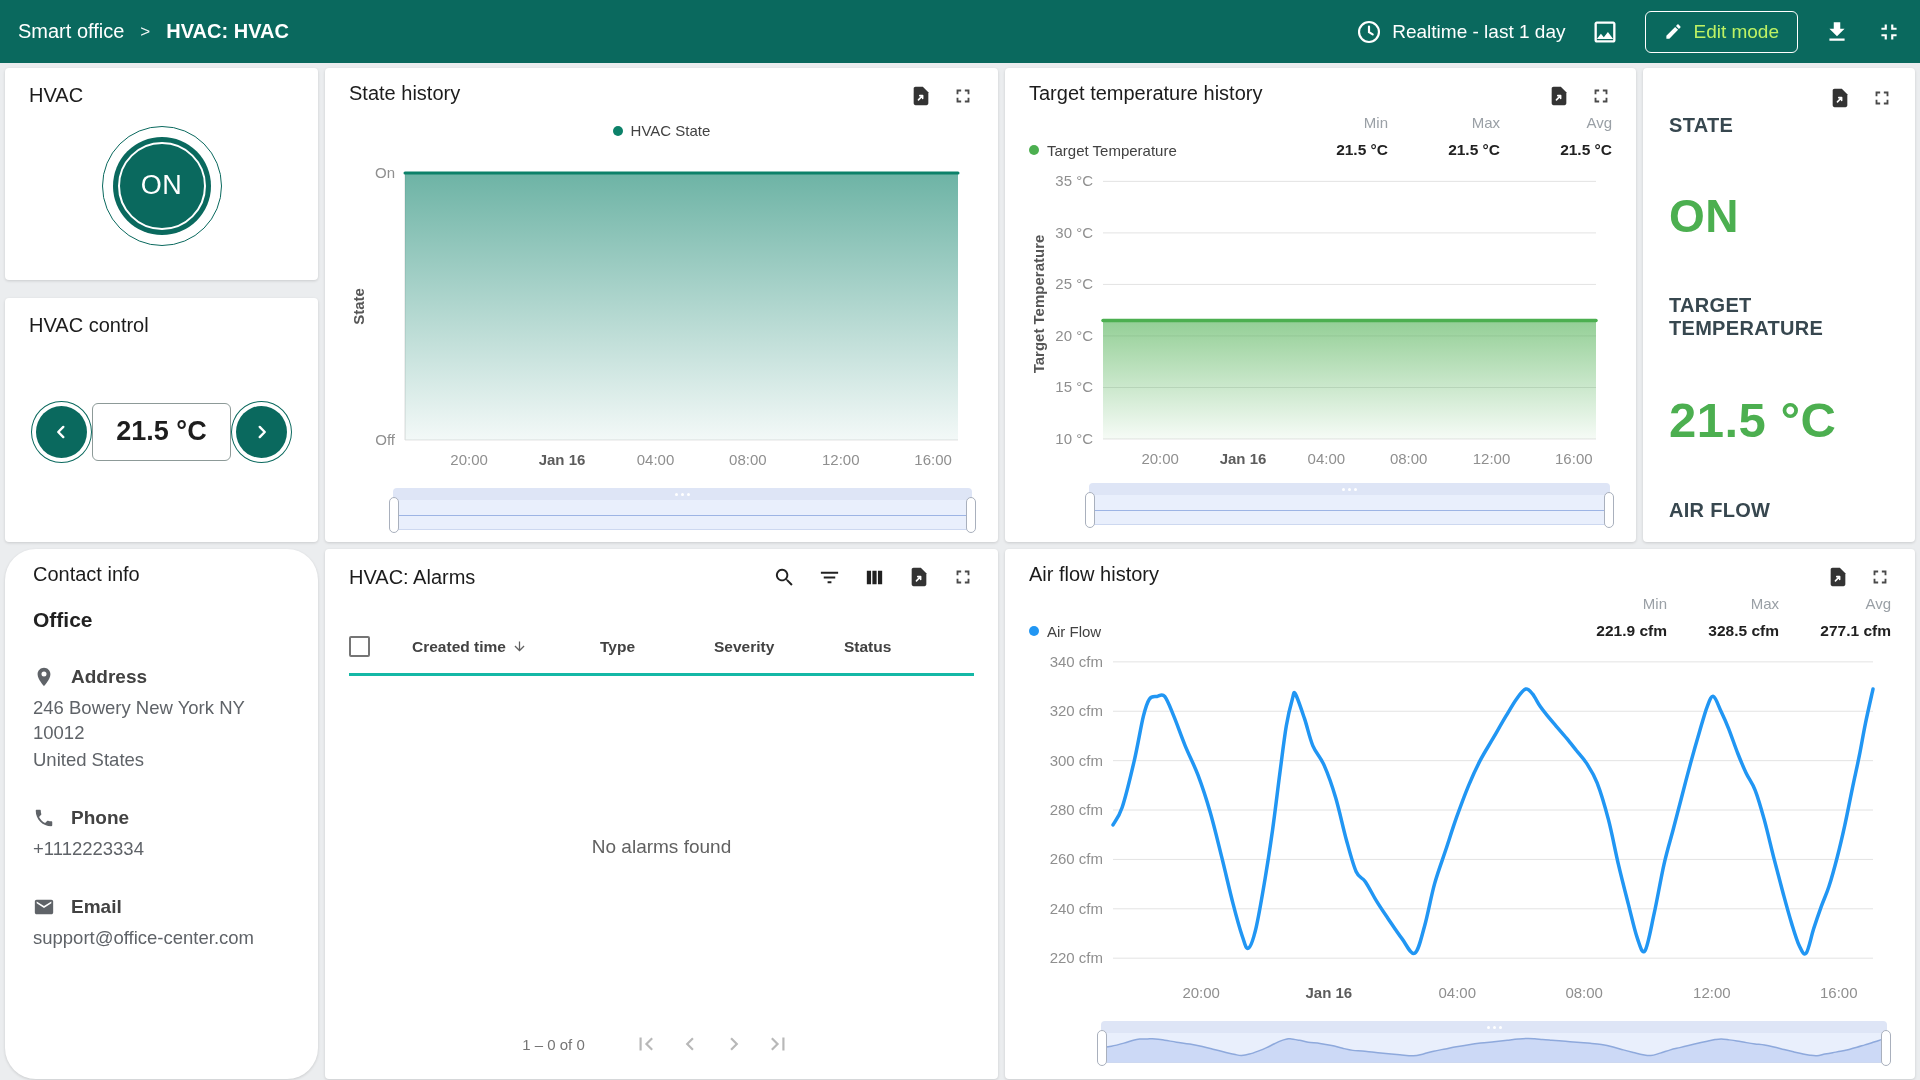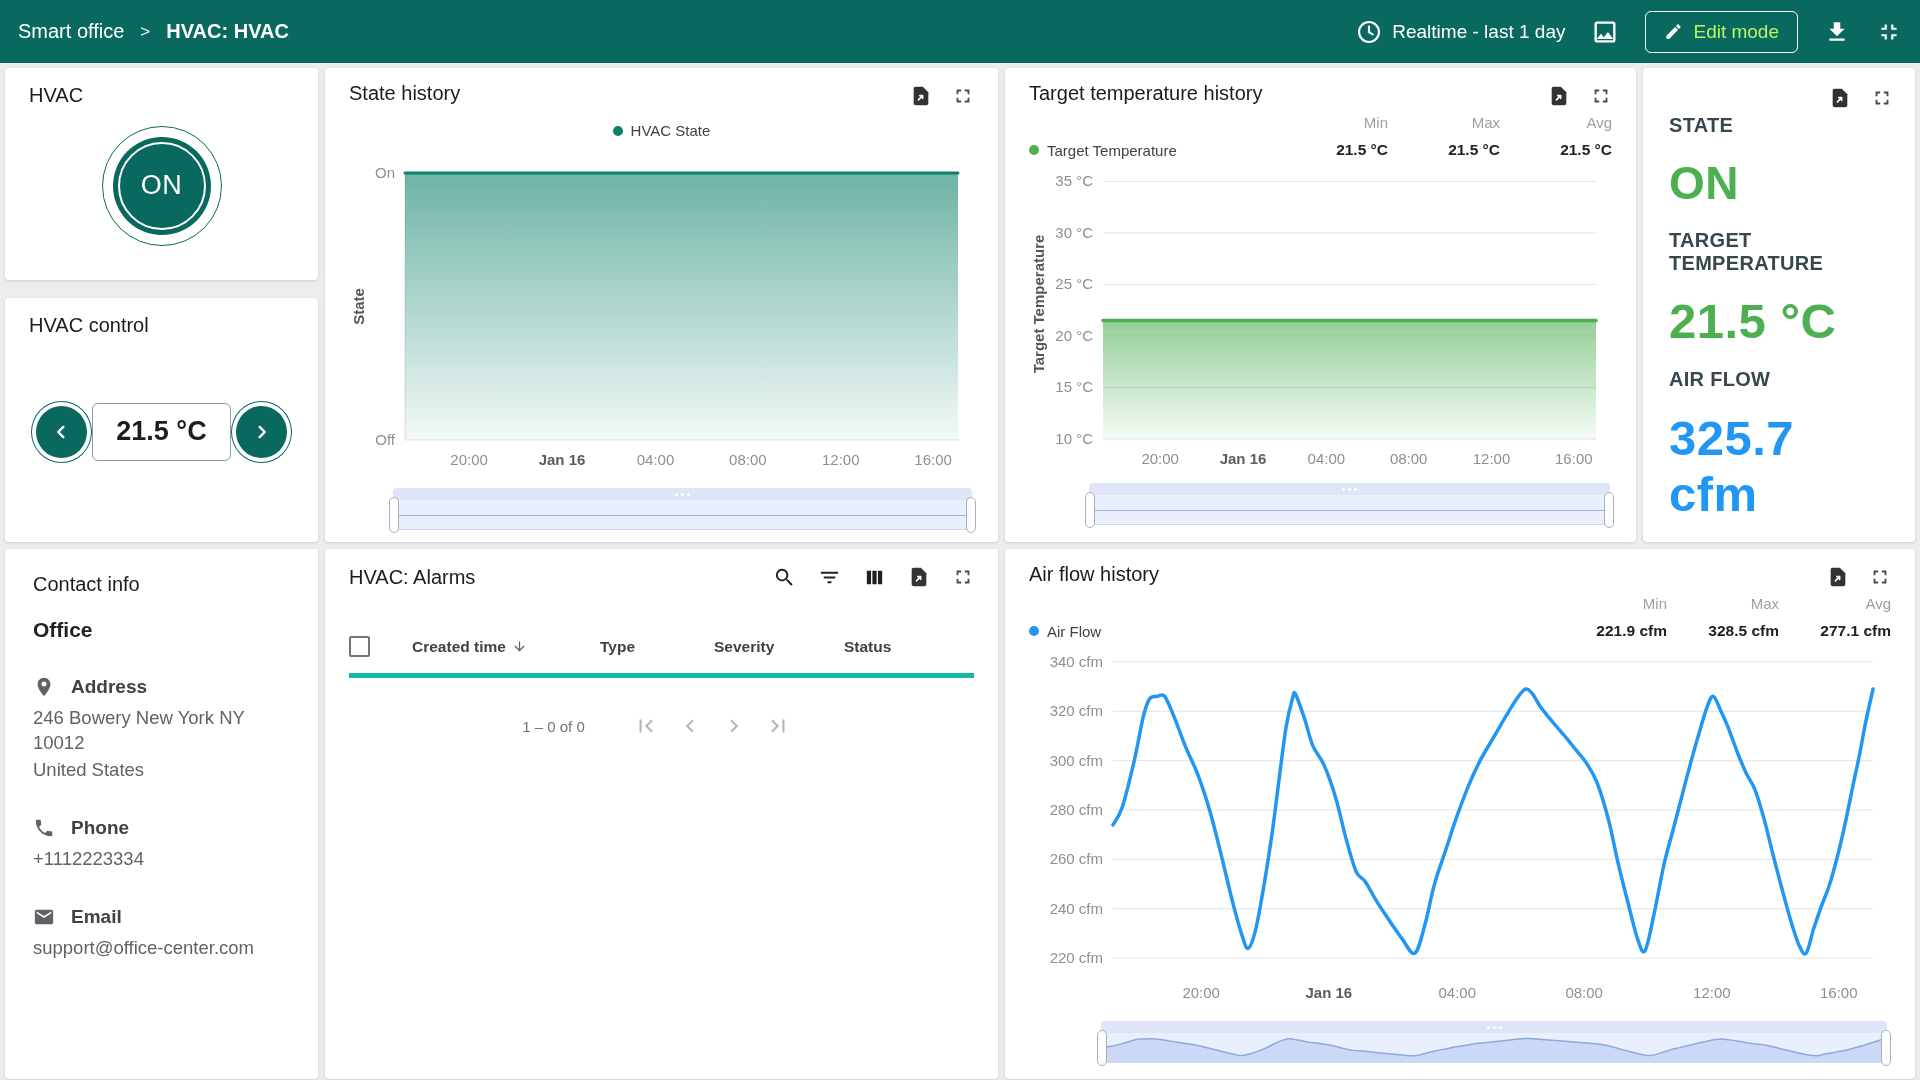--- a/index.html
+++ b/index.html
@@ -39,21 +39,21 @@
   .power-btn { position:relative; width:98px; height:98px; border-radius:50%; background:#0a695e; display:flex; align-items:center; justify-content:center; color:#fff; font-size:27px; letter-spacing:.5px; }
   .power-btn::after { content:''; position:absolute; inset:5px; border:2px solid #fff; border-radius:50%; }
 
   
   .ctrl-card { flex:1; padding:16px 24px; display:flex; flex-direction:column; }
   .ctrl-row { flex:1; display:flex; align-items:center; justify-content:space-between; padding:0 2px; }
   .chev { width:62px; height:62px; border-radius:50%; border:1px solid #0a695e; background:#0a695e; background-clip:content-box; padding:4px; cursor:pointer; display:flex; align-items:center; justify-content:center; }
   .ctrl-value { width:142px; height:58px; border:1px solid #8d9a98; border-radius:6px; display:flex; align-items:center; justify-content:center; font-size:27px; font-weight:bold; color:#1d1d1d; }
 
   
-  .contact-card { padding:24px 24px 18px 28px; }
+  .contact-card { padding:14px 24px 18px 28px;border-radius:31px; }
   .contact-name { margin-top:22px; font-size:21px; font-weight:bold; color:#212121; }
   .c-row { margin-top:34px; display:flex; align-items:center; gap:16px; }
   .c-label { font-size:19px; font-weight:bold; color:#424242; }
   .c-val { margin-top:8px; font-size:18.5px; color:#5f6368; line-height:1.35; }
 
   
   .chart-card { padding:14px 24px 10px 24px; display:flex; flex-direction:column; }
   .card-head { display:flex; align-items:flex-start; justify-content:space-between; }
   .card-actions { display:flex; align-items:center; gap:20px; margin-top:2px; }
   .legend-center { margin-top:14px; display:flex; justify-content:center; align-items:center; gap:8px; font-size:15px; color:#424242; }
@@ -90,21 +90,21 @@
   .state-card .card-actions { position:absolute; top:16px; right:22px; }
   .kv-label { font-size:20px; font-weight:bold; color:#37474f; letter-spacing:.3px; }
   .kv-value { font-size:49px; font-weight:bold; letter-spacing:.5px; }
   .kv-green { color:#4caf50; } .kv-blue { color:#2196f3; }
   .state-card .kv-value.first { font-size:46px; }
 
   
   .alarms-card { padding:16px 24px 8px 24px; display:flex; flex-direction:column; }
   .al-head { display:flex; align-items:center; justify-content:space-between; }
   .al-actions { display:flex; align-items:center; gap:22px; }
-  .thead { margin-top:26px; display:flex; align-items:center; padding-bottom:16px; border-bottom:5px solid #14b8a6; }
+  .thead { margin-top:26px; display:flex; align-items:center; padding-bottom:16px; border-bottom:3px solid #14b8a6; }
   .cb { width:21px; height:21px; border:2px solid #757575; border-radius:2px; background:#fff; cursor:pointer; margin-right:42px; }
   .th { font-size:15.5px; font-weight:bold; color:#424242; display:flex; align-items:center; gap:6px; cursor:pointer; }
   .th.created { width:188px; }
   .th.type { width:114px; }
   .th.severity { width:130px; }
   .th.status { width:110px; }
   .al-body { flex:1; display:flex; align-items:center; justify-content:center; font-size:19px; color:#616161; }
   .al-foot { display:flex; align-items:center; justify-content:center; gap:10px; padding:10px 6px 10px 0; color:#757575; font-size:15px; }
   .al-foot .range { margin-right:34px; }
   .pg-btn { background:none; border:none; cursor:default; padding:4px; display:flex; }
@@ -349,21 +349,20 @@
         <svg class="gi" width="22" height="22" viewBox="0 0 24 24" fill="#4a4a4a">
             <path d="M7 14H5v5h5v-2H7v-3zm-2-4h2V7h3V5H5v5zm12 7h-3v2h5v-5h-2v3zM14 5v2h3v3h2V5h-5z"></path>
           </svg>
       </button>
     </div>
     <div class="kv-label" style="margin-top:26px">STATE</div>
     <div class="kv-value kv-green first">ON</div>
     <div class="kv-label">TARGET TEMPERATURE</div>
     <div class="kv-value kv-green">21.5 °C</div>
     <div class="kv-label">AIR FLOW</div>
-    <div class="kv-value kv-blue">325.7 cfm</div>
   </section>
 
   <section class="card contact-card c1r2">
     <h2 class="card-title">Contact info</h2>
     <div class="contact-name">Office</div>
 
     <div class="c-row">
       <span>
         <svg class="gi" width="22" height="22" viewBox="0 0 24 24" fill="#5f6368">
             <path d="M12 2C8.13 2 5 5.13 5 9c0 5.25 7 13 7 13s7-7.75 7-13c0-3.87-3.13-7-7-7zm0 9.5A2.5 2.5 0 1 1 12 6a2.5 2.5 0 0 1 0 5.5z"></path>
@@ -444,20 +443,21 @@
           <svg class="gi" width="15" height="15" viewBox="0 0 24 24" fill="#616161">
               <path d="M20 12l-1.41-1.41L13 16.17V4h-2v12.17l-5.58-5.59L4 12l8 8 8-8z"></path>
             </svg>
         </span>
       </span>
       <span class="th type">Type</span>
       <span class="th severity">Severity</span>
       <span class="th status">Status</span>
     </div>
 
+    <div class="al-body">No alarms found</div>
 
     <div class="al-foot">
       <span class="range">1 – 0 of 0</span>
       <button class="pg-btn">
         <svg class="gi" width="26" height="26" viewBox="0 0 24 24" fill="#b8b8b8">
             <path d="M18.41 16.59 13.82 12l4.59-4.59L17 6l-6 6 6 6zM6 6h2v12H6z"></path>
           </svg>
       </button>
       <button class="pg-btn">
         <svg class="gi" width="26" height="26" viewBox="0 0 24 24" fill="#b8b8b8">

